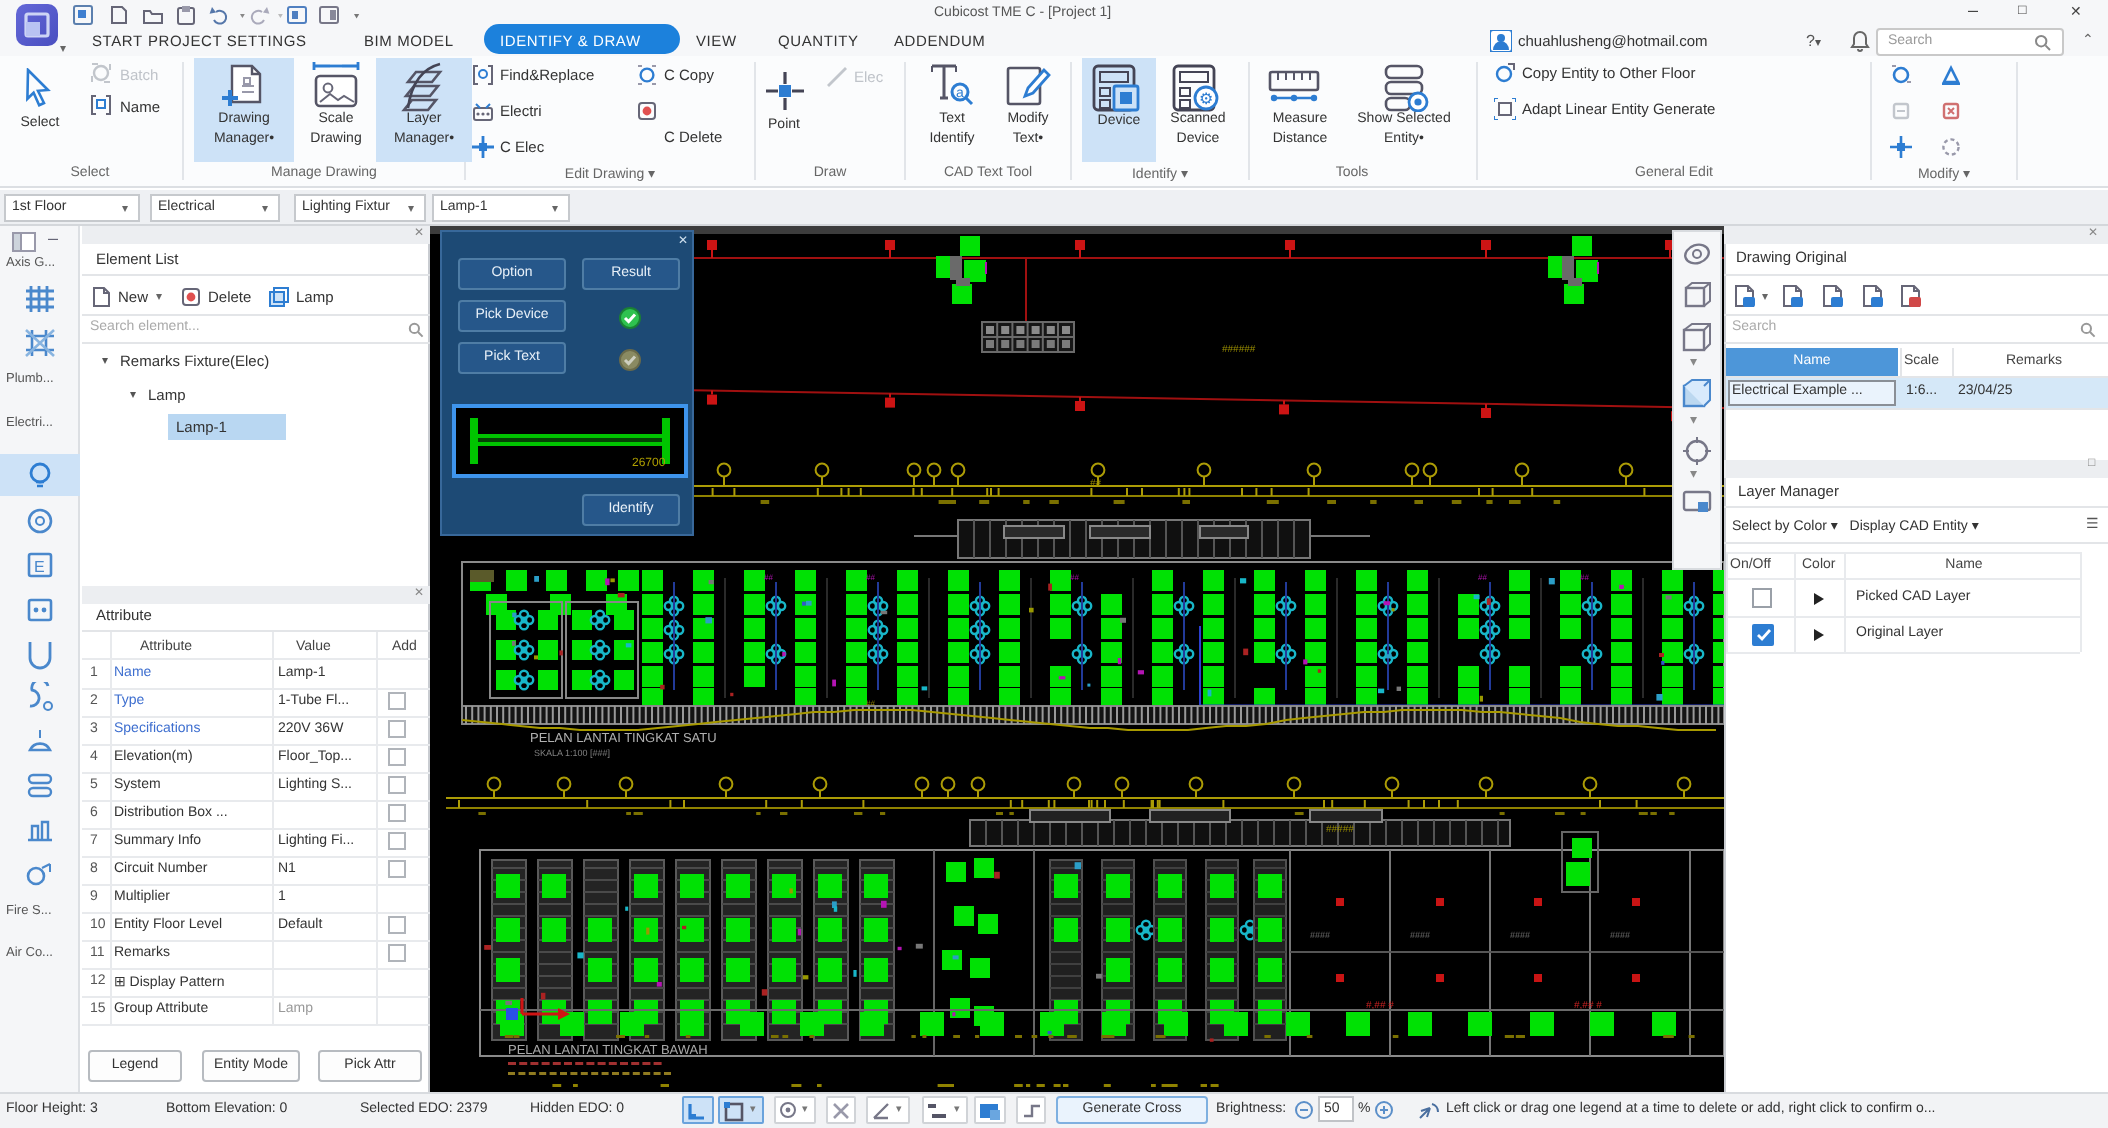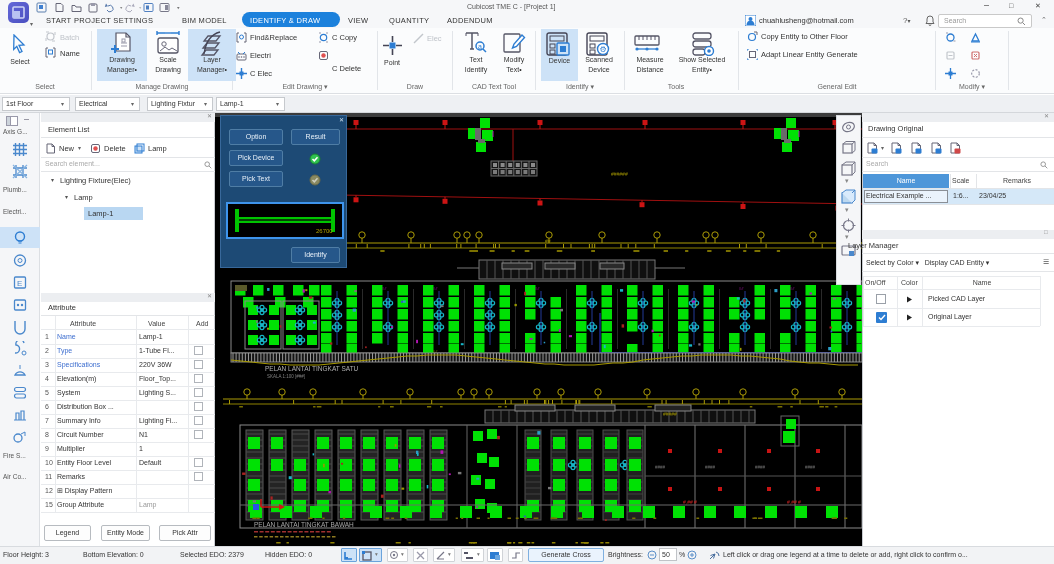--- a/index.html
+++ b/index.html
@@ -1665,21 +1665,21 @@
 </svg>
 <div class="tx" style="left:148px;top:144px;font-size:7.5px;color:#333">Lamp</div>
 <div class="a" style="left:41px;top:157px;width:174px;height:1px;background:#e3e5e8"></div>
 <div class="tx" style="left:45px;top:160px;font-size:7px;color:#aaa">Search element...</div>
 <svg class="ico" style="left:204px;top:161px" width="8" height="8" viewBox="0 0 8 8">
  <circle cx="3.2" cy="3.2" r="2.3" fill="none" stroke="#999"></circle>
       <line x1="5" y1="5" x2="7.3" y2="7.3" stroke="#999"></line>
 </svg>
 <div class="a" style="left:41px;top:171px;width:174px;height:1px;background:#e3e5e8"></div>
 <div class="tx" style="left:51px;top:176px;font-size:6px;color:#555">▾</div>
-<div class="tx" style="left:60px;top:176px;font-size:7.5px;color:#333">Lighting Fixture(Elec)</div>
+<div class="tx" style="left:60px;top:176px;font-size:7.5px;color:#333">Remarks Fixture(Elec)</div>
 <div class="tx" style="left:65px;top:193px;font-size:6px;color:#555">▾</div>
 <div class="tx" style="left:74px;top:193px;font-size:7.5px;color:#333">Lamp</div>
 <div class="a" style="left:84px;top:207px;width:59px;height:13px;background:#b9d7f2"></div>
 <div class="tx" style="left:88px;top:209px;font-size:7.5px;color:#333">Lamp-1</div>
 
 <div class="a" style="left:41px;top:293px;width:174px;height:9px;background:#eceef1"></div>
 <div class="tx" style="left:207px;top:292px;font-size:6px;color:#888">✕</div>
 <div class="tx" style="left:48px;top:303px;font-size:7.5px;color:#333">Attribute</div>
 <div class="a" style="left:41px;top:315px;width:174px;height:1px;background:#e3e5e8"></div>
 <div class="tx" style="left:70px;top:320px;font-size:7px;color:#444">Attribute</div>
@@ -1786,21 +1786,21 @@
 <div class="a" style="left:863px;top:188px;width:191px;height:1px;background:#e3e5e8"></div>
 <div class="a" style="left:863px;top:189px;width:191px;height:15px;background:#d5e8f8"></div>
 <div class="a" style="left:864px;top:190px;width:84px;height:13px;background:#eaf3fc;border:1px solid #8a8f96"></div>
 <div class="tx" style="left:866px;top:192px;font-size:7px;color:#333">Electrical Example ...</div>
 <div class="tx" style="left:953px;top:192px;font-size:7px;color:#333">1:6...</div>
 <div class="tx" style="left:979px;top:192px;font-size:7px;color:#333">23/04/25</div>
 <div class="a" style="left:863px;top:204px;width:191px;height:1px;background:#e3e5e8"></div>
 
 <div class="a" style="left:862px;top:230px;width:192px;height:9px;background:#eceef1"></div>
 <div class="tx" style="left:1044px;top:229px;font-size:6px;color:#888">□</div>
-<div class="tx" style="left:848px;top:241px;font-size:7.5px;color:#333">Layer Manager</div>
+<div class="tx" style="left:869px;top:241px;font-size:7.5px;color:#333">Layer Manager</div>
 <div class="a" style="left:862px;top:253px;width:192px;height:1px;background:#e3e5e8"></div>
 <div class="tx" style="left:866px;top:259px;font-size:7px;color:#333">Select by Color ▾&nbsp;&nbsp; Display CAD Entity ▾</div>
 <div class="tx" style="left:1043px;top:258px;font-size:7px;color:#555">☰</div>
 <div class="a" style="left:862px;top:271px;width:192px;height:1px;background:#e3e5e8"></div>
 <div class="tx" style="left:865px;top:279px;font-size:7px;color:#444">On/Off</div>
 <div class="tx" style="left:901px;top:279px;font-size:7px;color:#444">Color</div>
 <div class="tx" style="left:924px;top:279px;width:116px;text-align:center;font-size:7px;color:#444">Name</div>
 <div class="a" style="left:863px;top:276px;width:177px;height:1px;background:#e8eaed"></div>
 <div class="a" style="left:863px;top:289px;width:177px;height:1px;background:#e8eaed"></div>
 <div class="a" style="left:863px;top:308px;width:177px;height:1px;background:#e8eaed"></div>

